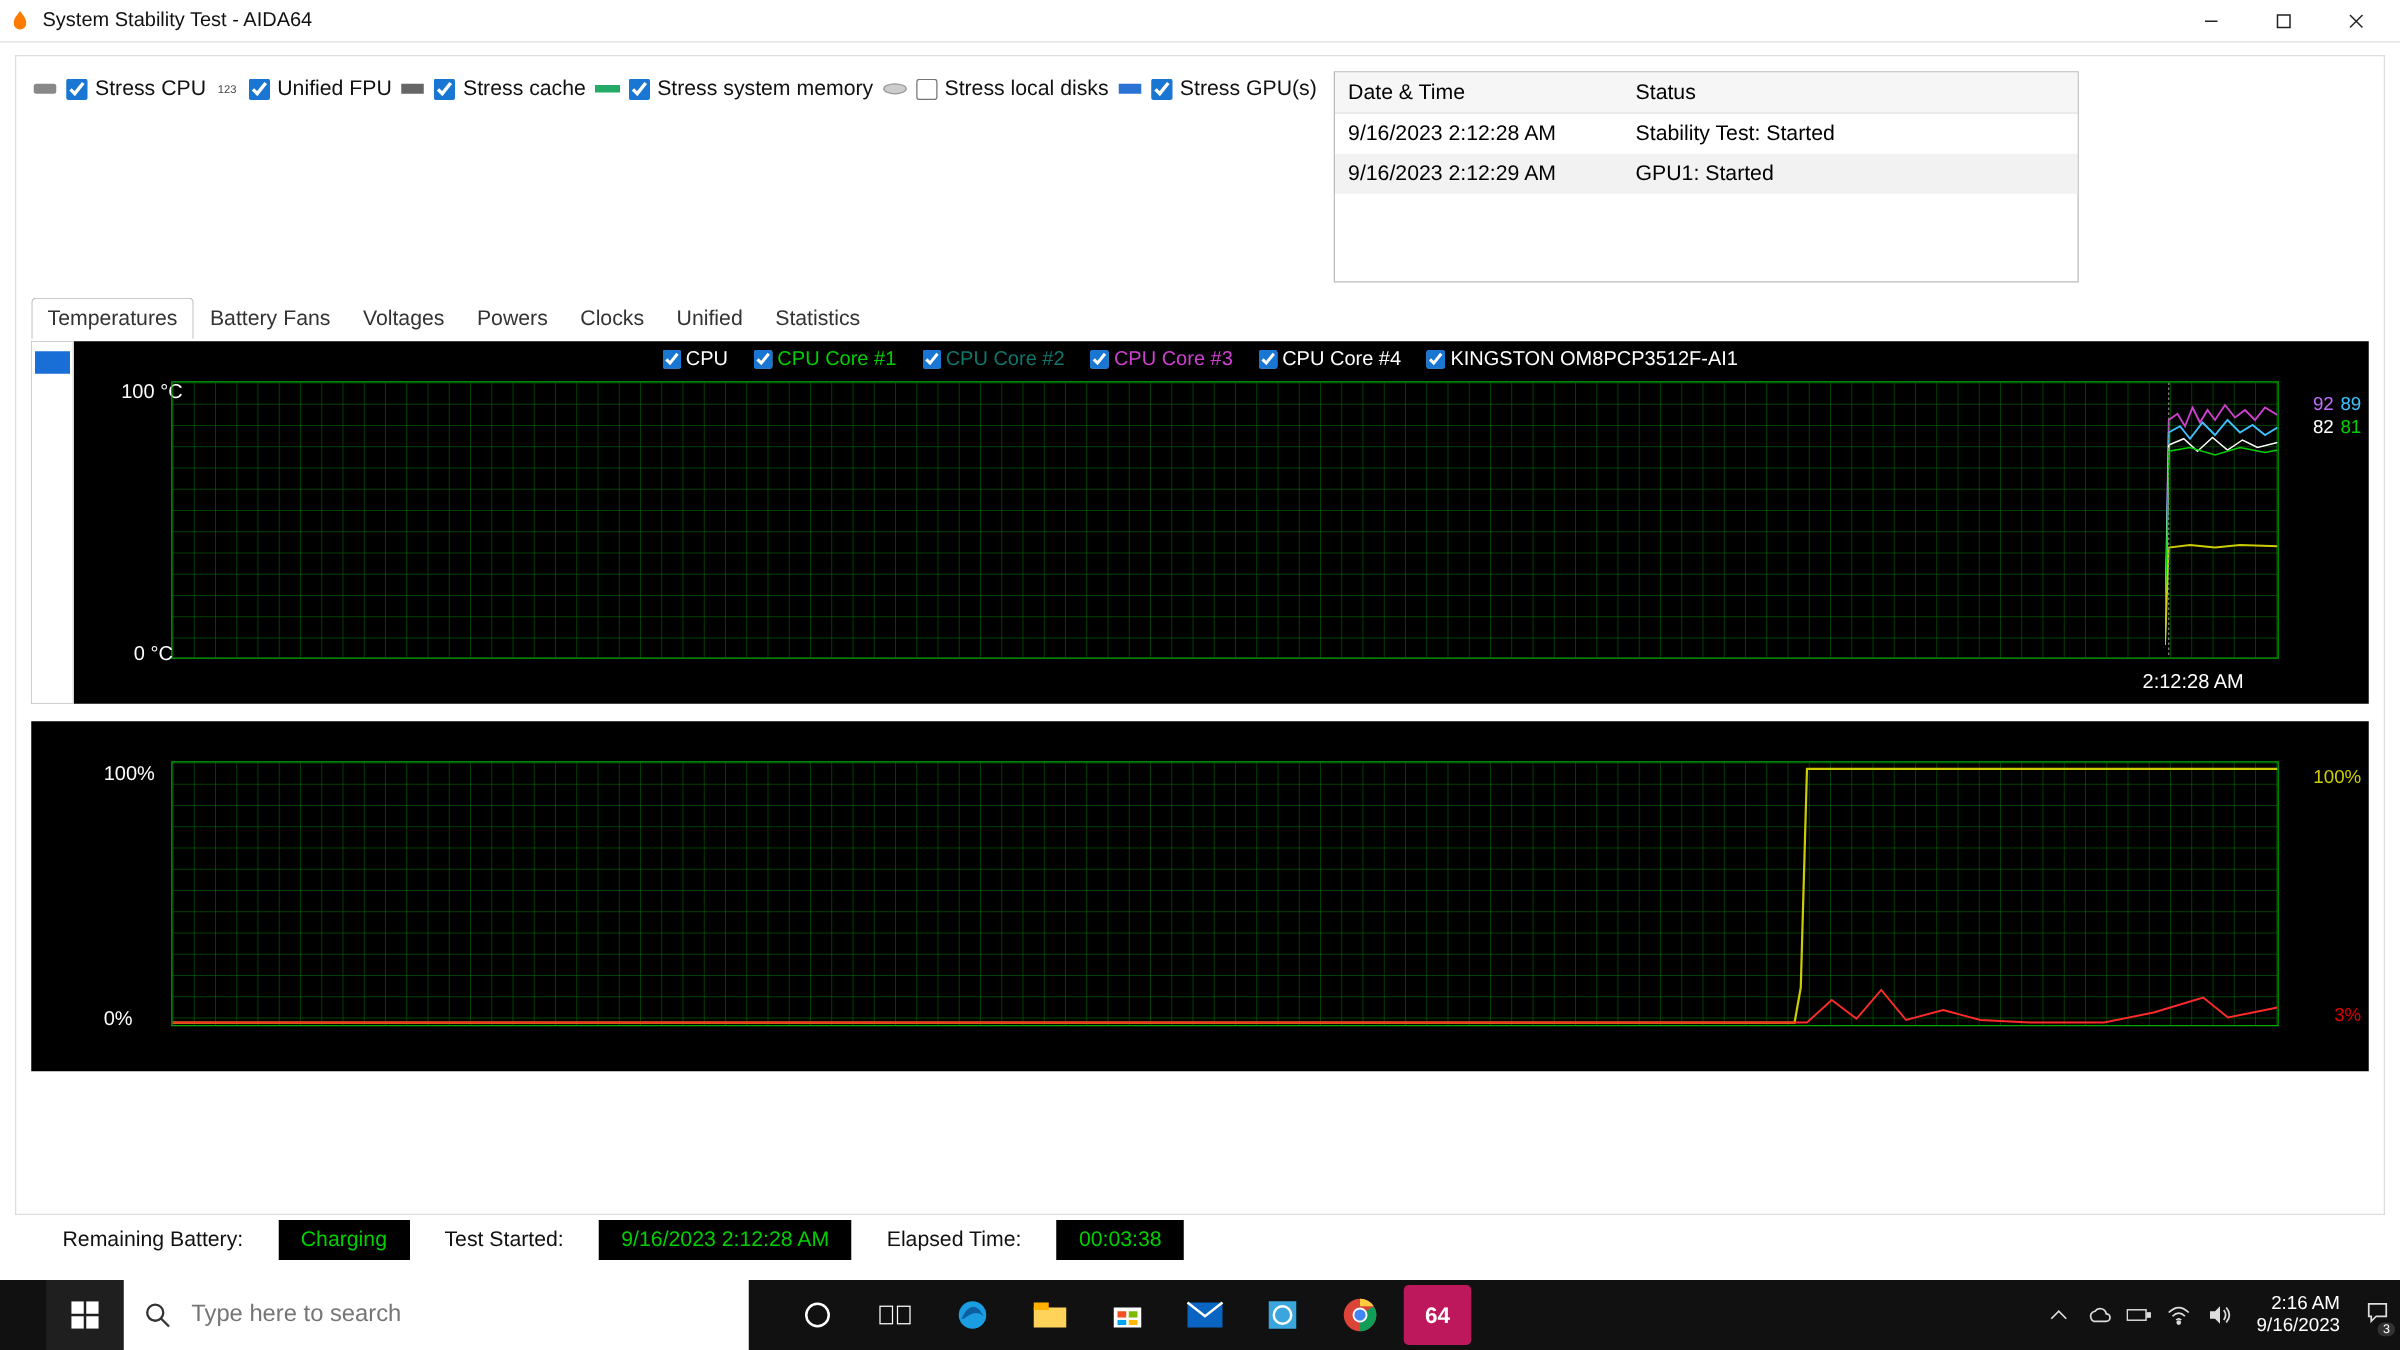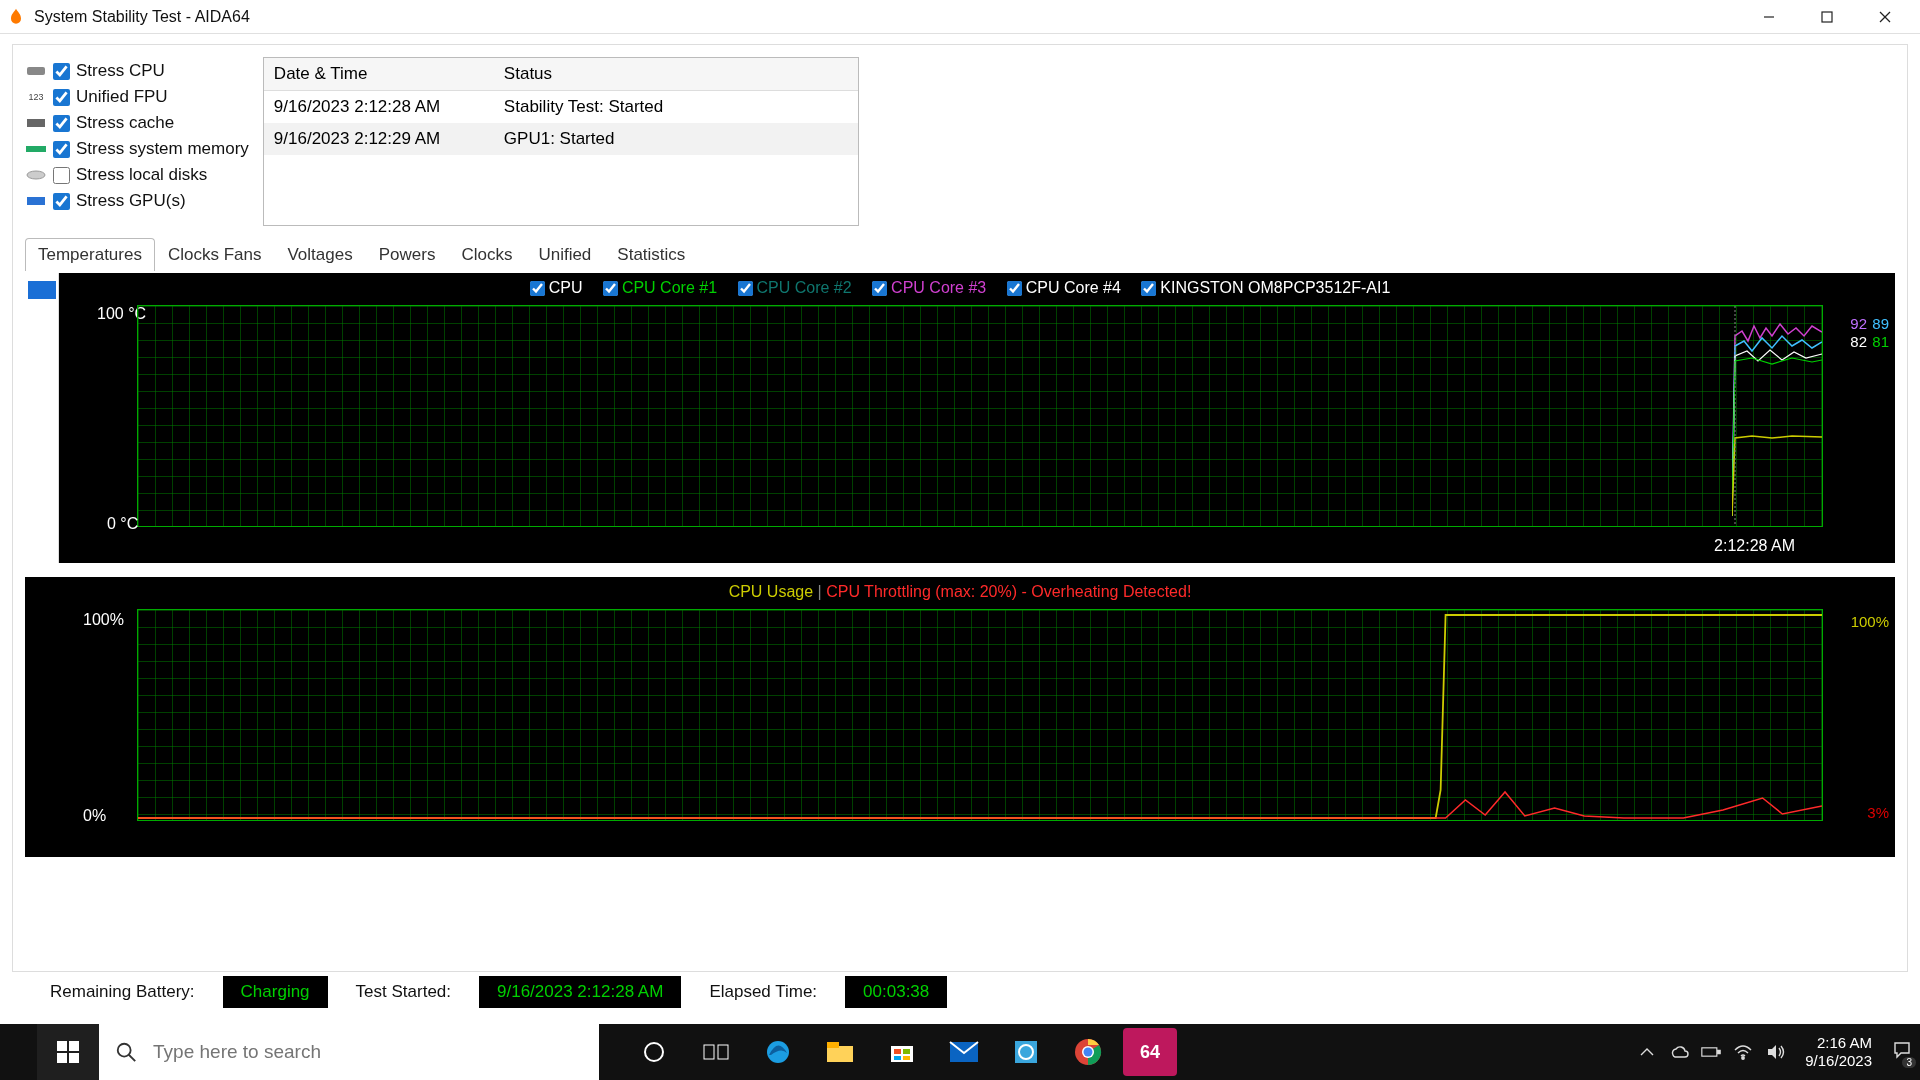--- a/index.html
+++ b/index.html
@@ -11,21 +11,21 @@
 .titlebar .title { font-size:16px; color:#111; }
 .titlebar .wincontrols { margin-left:auto; display:flex; }
 .titlebar .wincontrols div { width:58px; height:34px; display:flex; align-items:center; justify-content:center; }
 .titlebar .wincontrols svg { width:14px; height:14px; stroke:#222; stroke-width:1.2; fill:none; }
 
 
 .frame { position:absolute; left:12px; top:44px; right:12px; bottom:108px; border:1px solid #ddd; background:#fff; padding:12px 12px 8px 12px; }
 
 
 .toprow { display:flex; gap:14px; align-items:flex-start; }
-.stresslist { display:flex; flex-direction:column; gap:6px; padding-top:4px; }
+.stresslist { display:flex; gap:6px; padding-top:4px; }
 .stressitem { display:flex; align-items:center; gap:6px; font-size:17px; color:#111; }
 .stressitem .chip { width:22px; height:14px; display:flex; align-items:center; justify-content:center; }
 .stressitem input[type=checkbox]{ width:17px; height:17px; accent-color:#1976d2; }
 
 .logtable { width:596px; border:1px solid #bbb; font-size:17px; }
 .logtable .hdr, .logtable .row { display:flex; }
 .logtable .c1 { width:230px; padding:6px 10px; }
 .logtable .c2 { flex:1; padding:6px 10px; }
 .logtable .hdr { background:#f6f6f6; border-bottom:1px solid #ddd; }
 .logtable .row:nth-child(even){ background:#fff; }
@@ -181,21 +181,21 @@
       <div class="row">
         <div class="c1">9/16/2023 2:12:29 AM</div>
         <div class="c2">GPU1: Started</div>
       </div>
       <div class="filler"></div>
     </div>
   </div>
 
   <div class="tabs">
     <div class="tab active">Temperatures</div>
-    <div class="tab">Clocks Fans</div>
+    <div class="tab">Battery Fans</div>
     <div class="tab">Voltages</div>
     <div class="tab">Powers</div>
     <div class="tab">Clocks</div>
     <div class="tab">Unified</div>
     <div class="tab">Statistics</div>
   </div>
 
   <div class="panel panel1">
     <div class="scrollstub">
         <div class="thumb"></div>
@@ -225,25 +225,20 @@
     <div class="readouts">
       <span class="v" style="color:#c070ff">92</span>
       <span class="v" style="color:#40c0ff;margin-top:-18px;margin-left:22px">89</span>
       <span class="v" style="color:#fff">82</span>
       <span class="v" style="color:#00d000;margin-top:-18px;margin-left:22px">81</span>
     </div>
     <span class="r38">38</span>
   </div>
 
   <div class="panel panel2">
-    <div class="legend2">
-      <span style="color:#cccc00">CPU Usage</span>
-      <span style="color:#888">  |  </span>
-      <span style="color:#ff2a2a">CPU Throttling (max: 20%) - Overheating Detected!</span>
-    </div>
     <div class="axisL" style="top:34px">100%</div>
     <div class="grid" style="left:112px">
        <svg style="position:absolute;left:0;top:0;width:100%;height:100%;" viewBox="0 0 1700 210" preserveAspectRatio="none">
          <polyline points="0,208 1310,208 1315,180 1320,5 1700,5" stroke="#cccc00" fill="none" stroke-width="1.8"></polyline>
          <polyline points="0,208 1320,208 1340,190 1360,205 1380,182 1400,206 1430,198 1460,206 1500,208 1560,208 1600,200 1640,188 1660,204 1700,196" stroke="#ff2a2a" fill="none" stroke-width="1.5"></polyline>
        </svg>
     </div>
     <div class="axisL" style="bottom:32px">0%</div>
     <span class="val100">100%</span>
     <span class="val3">3%</span>

